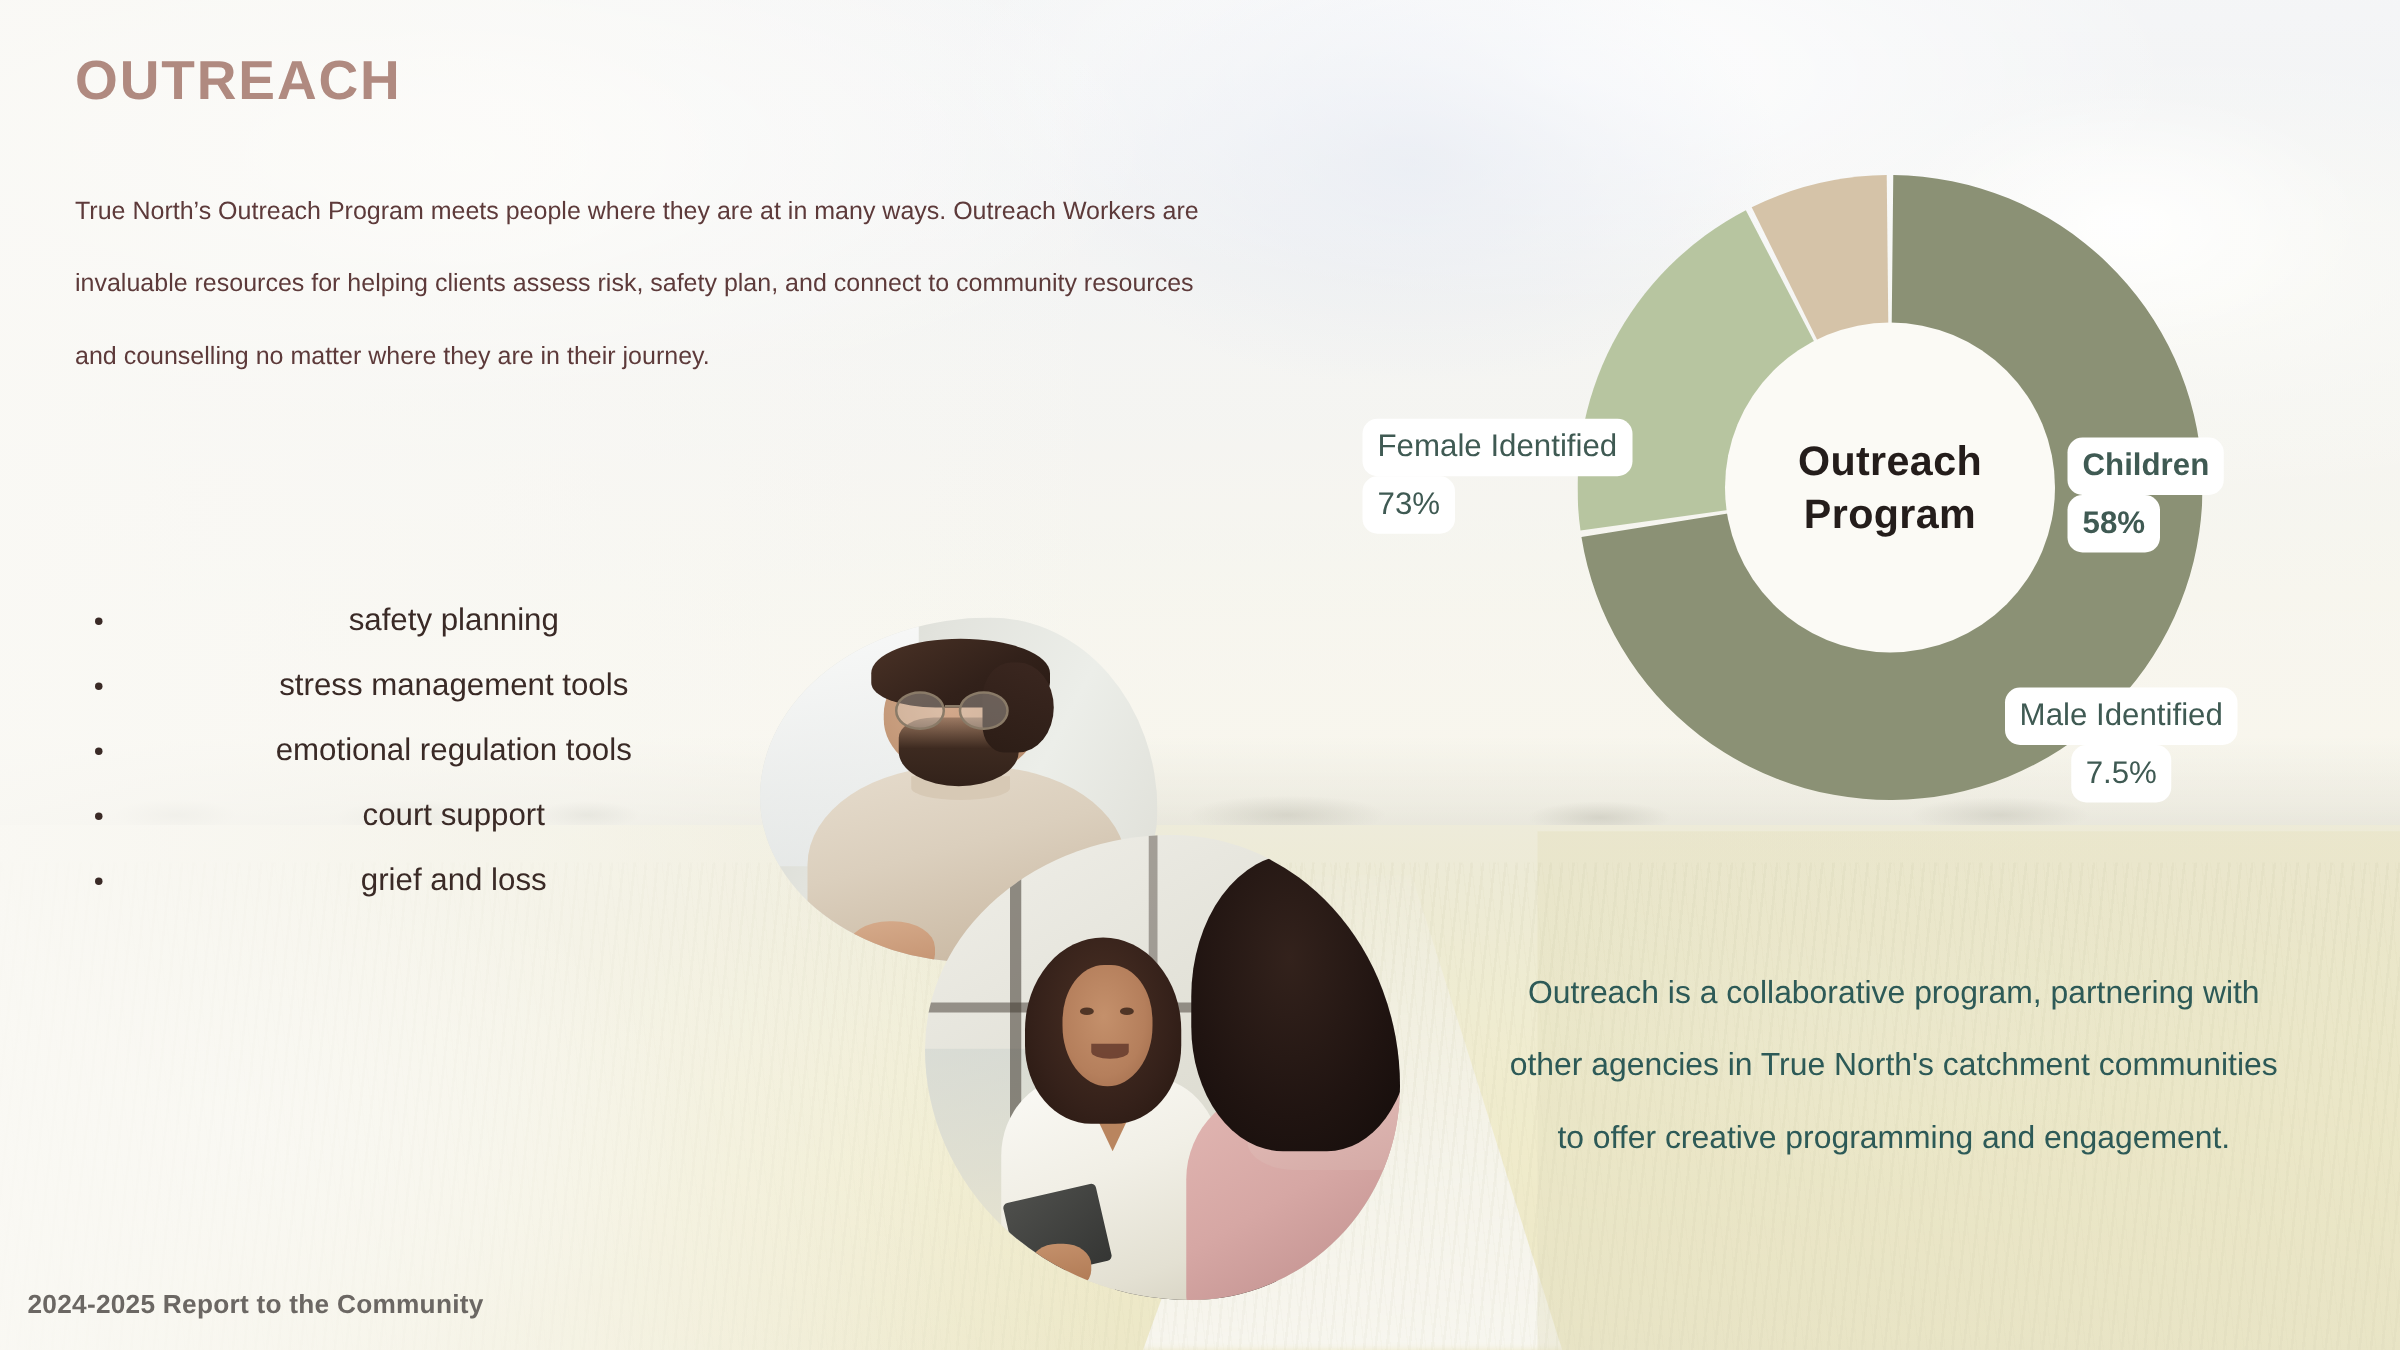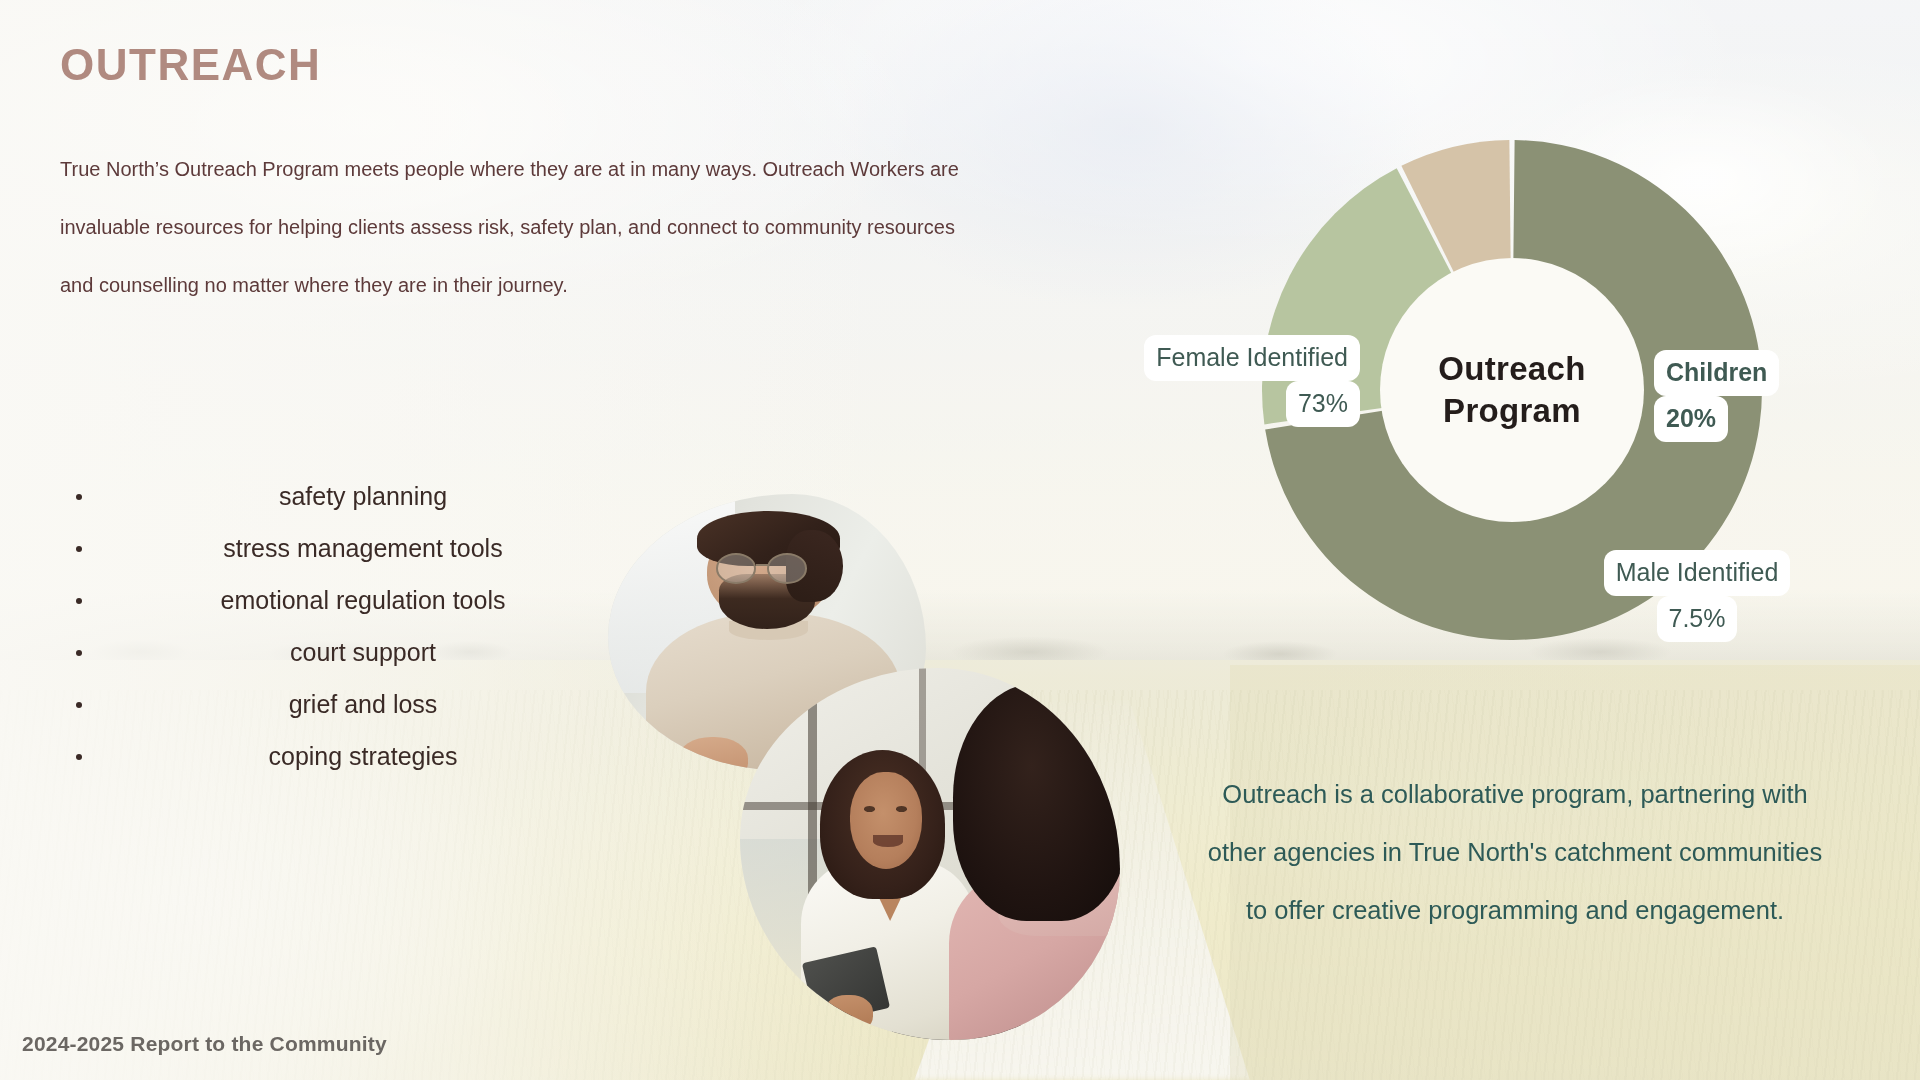--- a/index.html
+++ b/index.html
@@ -298,21 +298,21 @@
     color:#3f5a53; font-size:25px; line-height:40px;
     pointer-events:none;
   }
   .chart-label .ln {
     display:inline-block;
     background:#ffffff;
     padding:2px 12px 4px;
     border-radius:12px;
     white-space:nowrap;
   }
-  .lbl-female { left:-172px; top:195px; width:270px; text-align:right; }
+  .lbl-female { left:-172px; top:195px; width:270px; }
   .lbl-children { left:392px; top:210px; width:180px; text-align:left;font-weight:bold; }
   .lbl-male { left:310px; top:410px; width:250px; text-align:center; }
 
   
   .collab-para {
     position:absolute; left:1195px; top:765px; width:640px;
     font-size:25.5px; line-height:58px; color:#2d5a57;
     text-align:center;
   }
 
@@ -344,21 +344,20 @@
 <div class="page-title">OUTREACH</div>
 
 <div class="intro-para">True North’s Outreach Program meets people where they are at in many ways. Outreach Workers are invaluable resources for helping clients assess risk, safety plan, and connect to community resources and counselling no matter where they are in their journey.</div>
 
 <ul class="service-list">
   <li>safety planning</li>
   <li>stress management tools</li>
   <li>emotional regulation tools</li>
   <li>court support</li>
   <li>grief and loss</li>
-  <li>coping strategies</li>
 </ul>
 
 <div class="photo photo-upper">
   <div class="ph-inner">
     <div class="ph1-bgwall"></div>
     <div class="ph1-window"></div>
     <div class="ph1-desk"></div>
     <div class="ph1-body"></div>
     <div class="ph1-neck"></div>
     <div class="ph1-collar"></div>
@@ -413,21 +412,21 @@
     </div>
   </div>
 
   <div class="chart-label lbl-female">
     <div><span class="ln">Female Identified</span></div>
     <div><span class="ln">73%</span></div>
   </div>
 
   <div class="chart-label lbl-children">
     <div><span class="ln">Children</span></div>
-    <div><span class="ln">20%</span></div>
+    <div><span class="ln">58%</span></div>
   </div>
 
   <div class="chart-label lbl-male">
     <div><span class="ln">Male Identified</span></div>
     <div><span class="ln">7.5%</span></div>
   </div>
 </div>
 
 <div class="collab-para">Outreach is a collaborative program, partnering with other agencies in True North's catchment communities to offer creative programming and engagement.</div>
 

